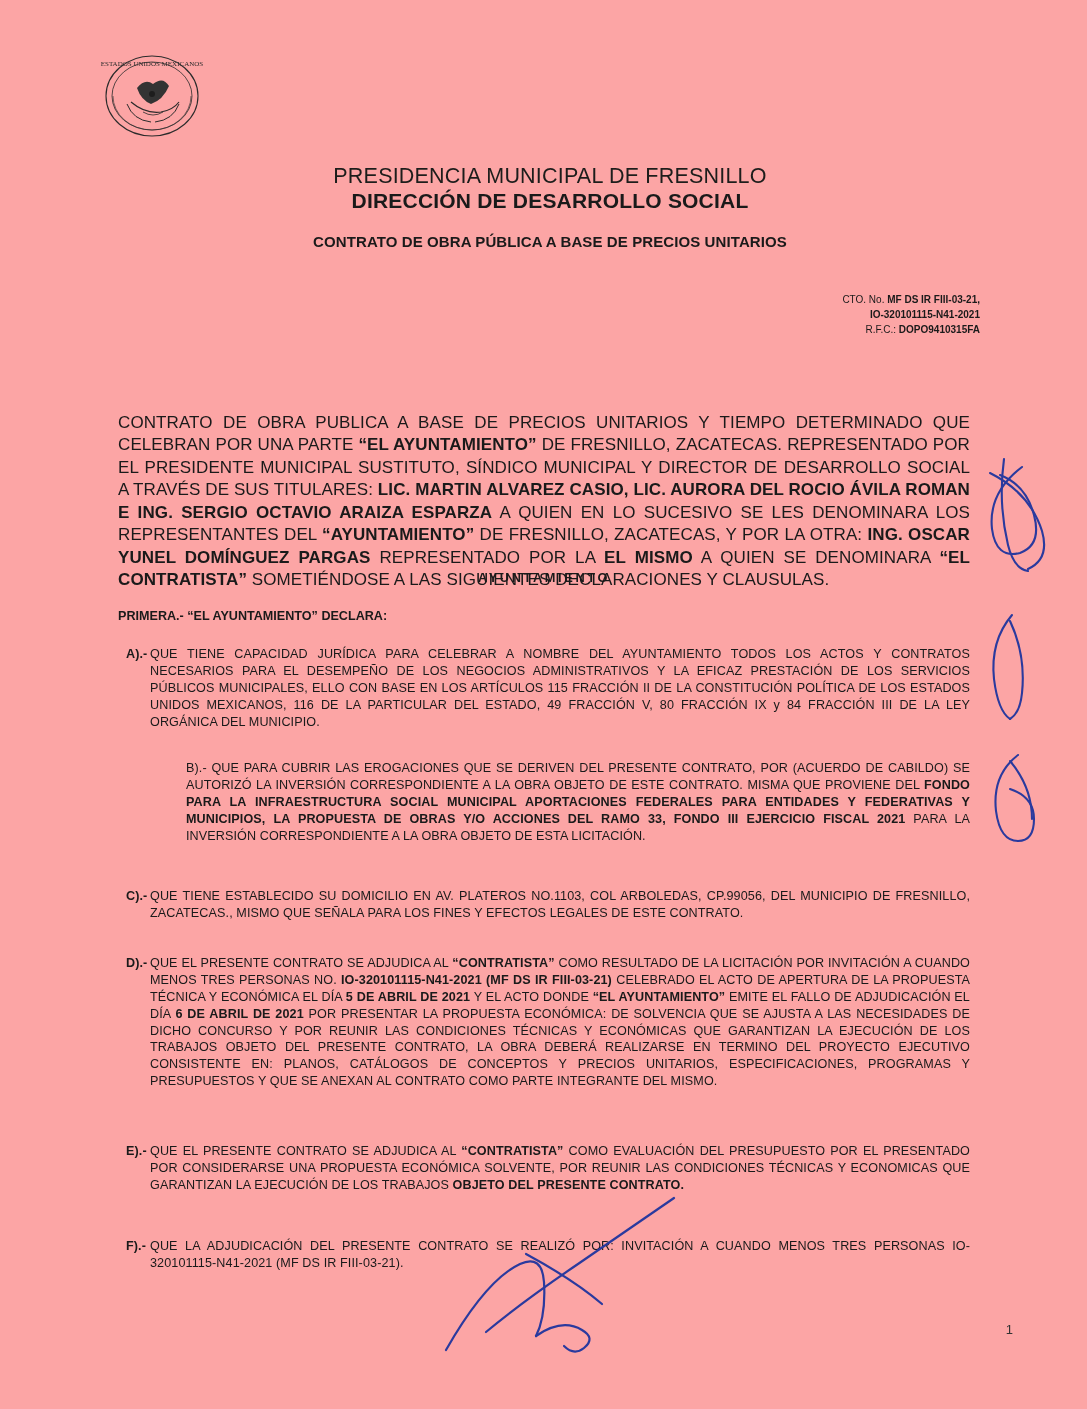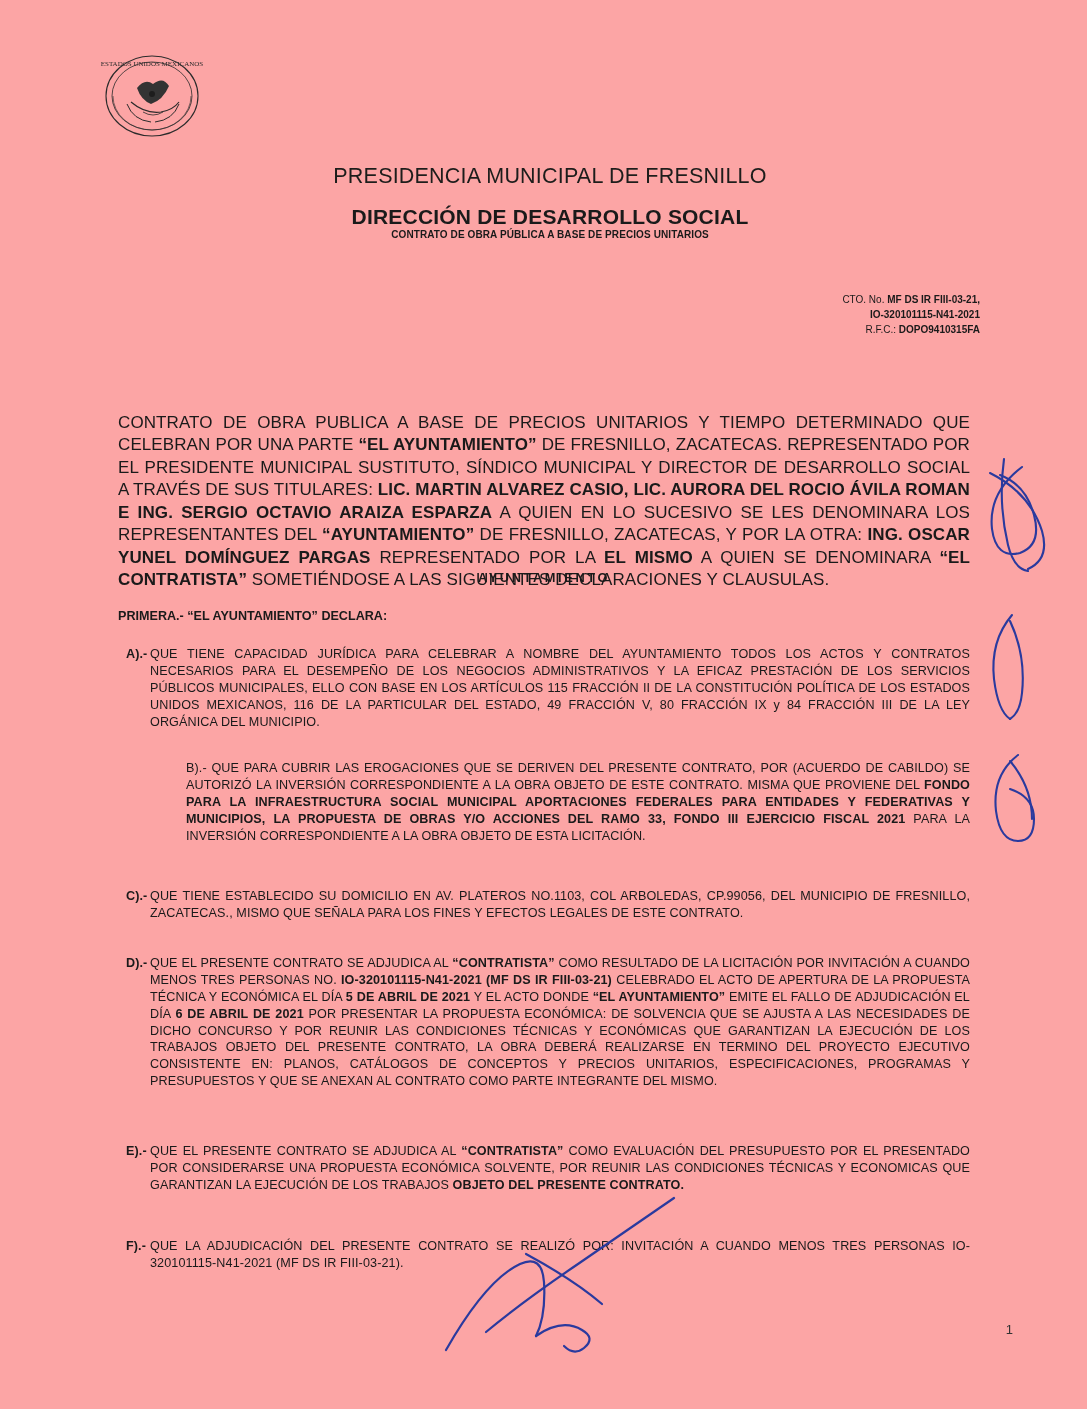--- a/index.html
+++ b/index.html
@@ -49,26 +49,26 @@
     text-align: center;
   }
   .title-1 {
     font-size: 21.5px;
     letter-spacing: 0.2px;
     color: #1d1d1b;
   }
   .title-2 {
     font-size: 21px;
     font-weight: bold;
-    margin-top: 16px;
     letter-spacing: 0.2px;
   }
   .title-3 {
-    font-size: 10px;
-    font-weight: bold;
+    font-size: 15px;
+    font-weight: bold;
+    margin-top: 20px;
     letter-spacing: 0.1px;
   }
   
   .cto-block {
     position: absolute;
     left: 120px;
     top: 292px;
     width: 860px;
     text-align: right;
     font-size: 10px;

